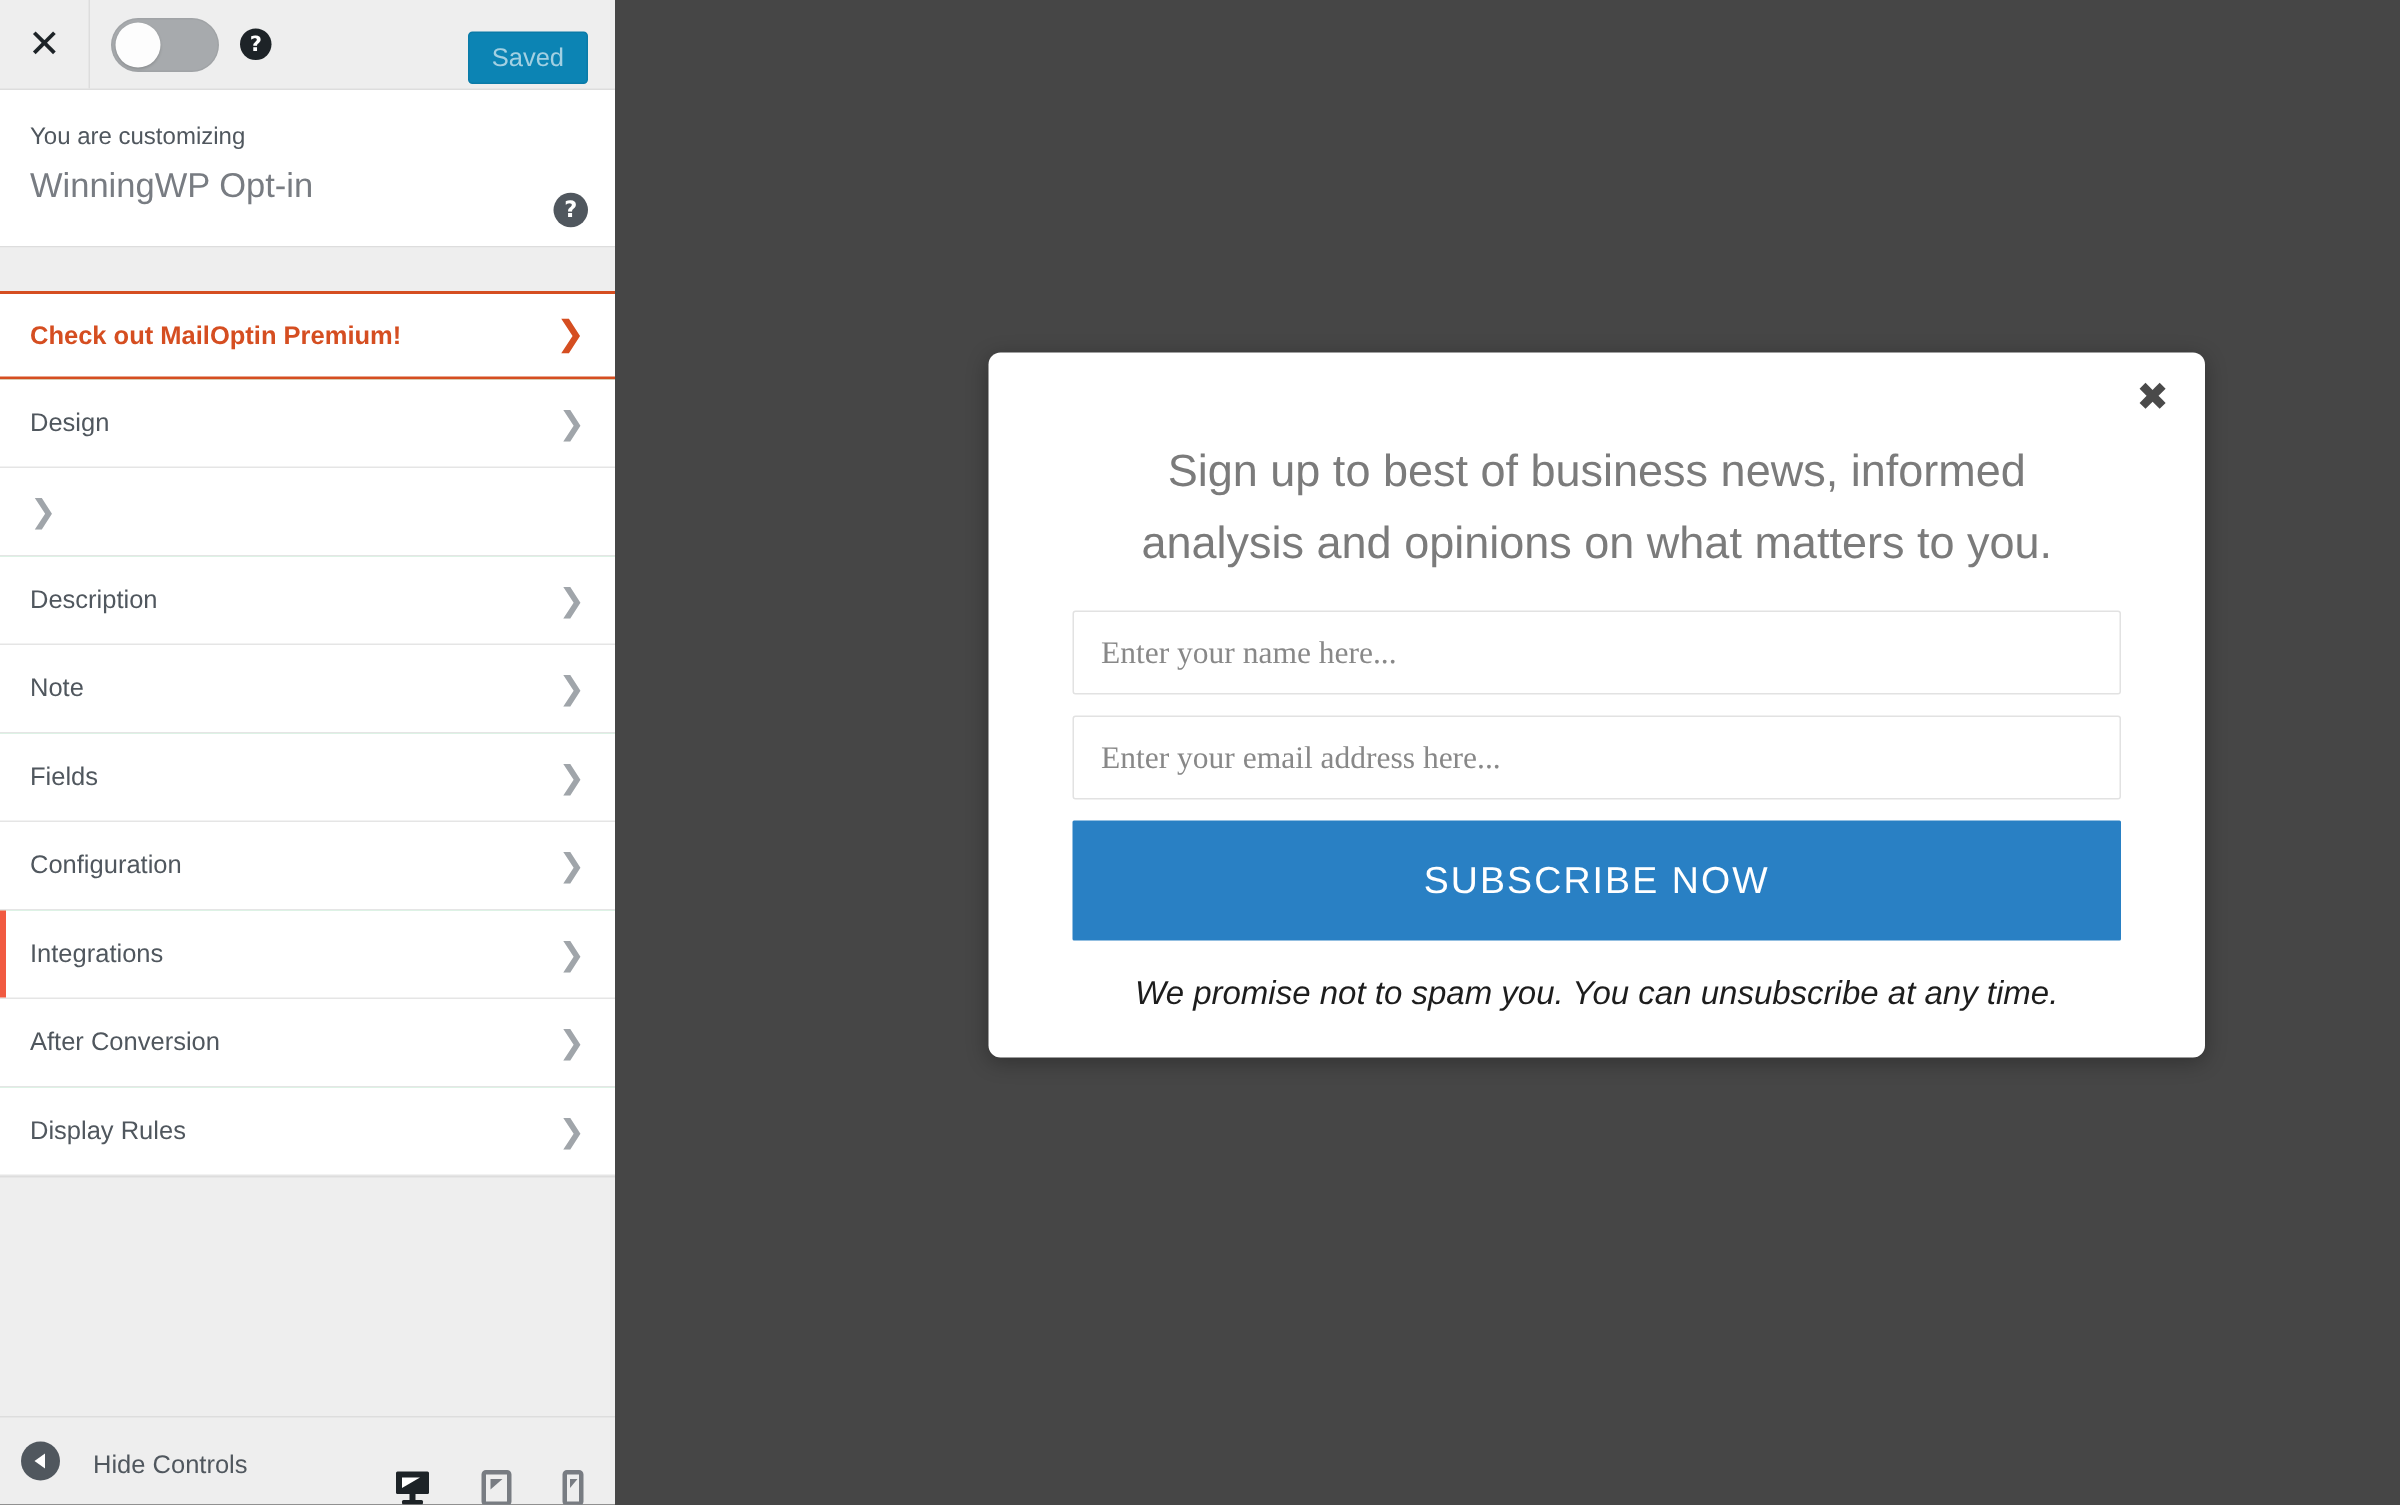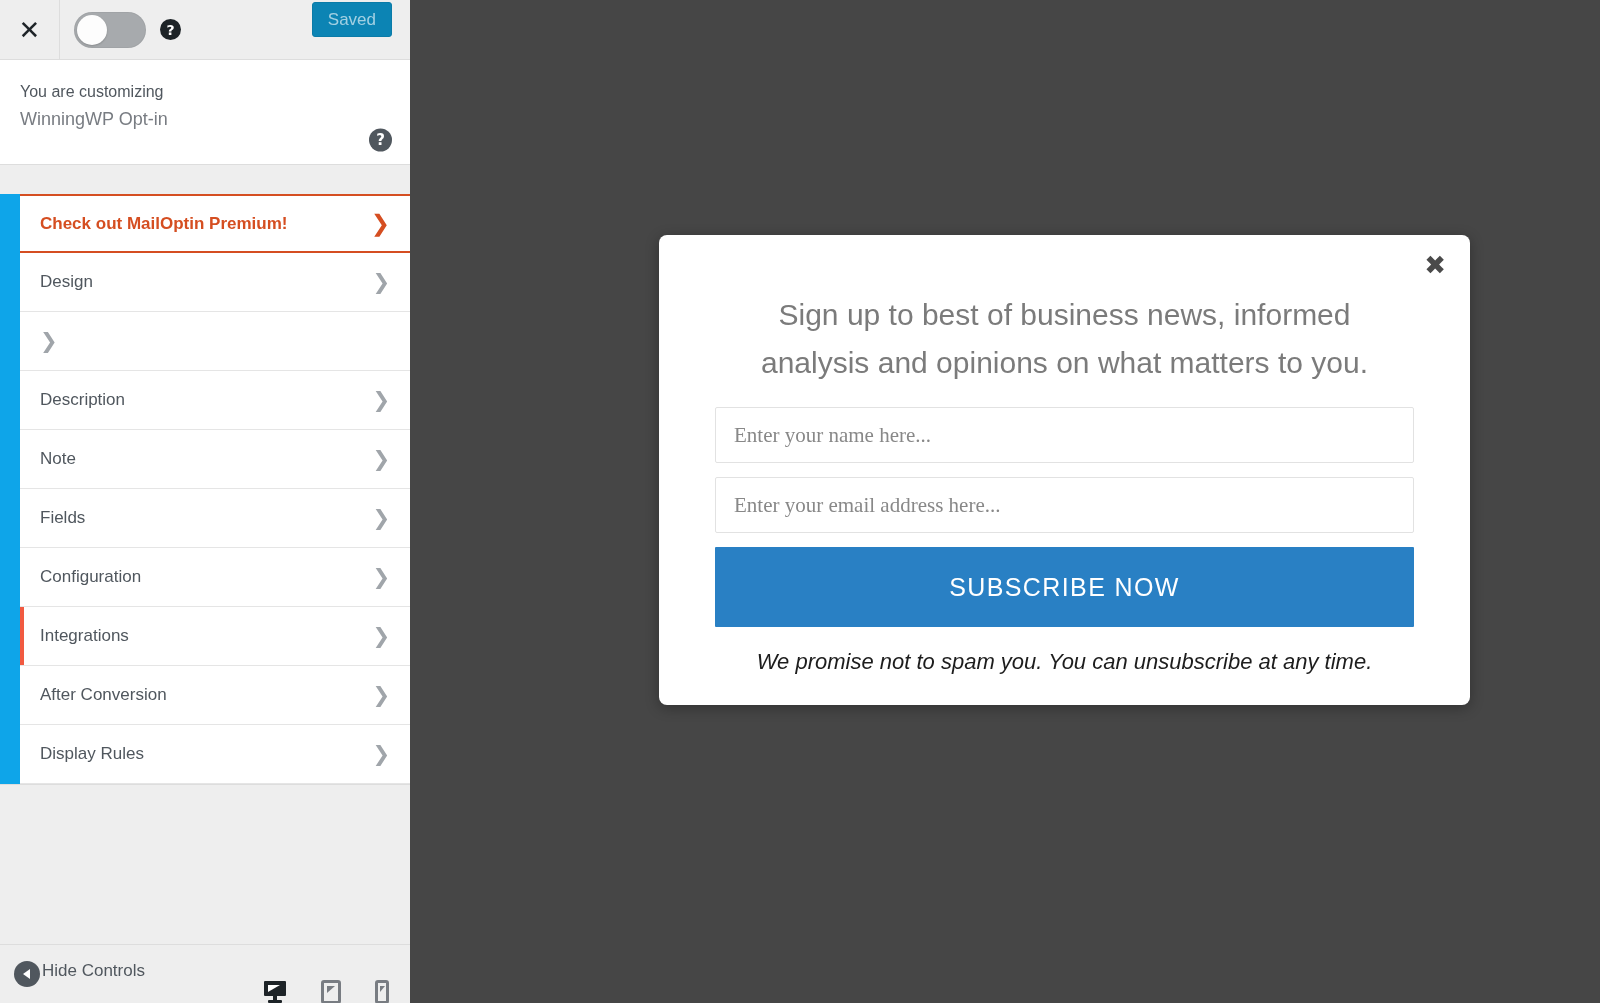--- a/index.html
+++ b/index.html
@@ -89,21 +89,21 @@
     display: flex;
     align-items: center;
     justify-content: center;
     cursor: pointer;
     font-family: "DejaVu Sans", sans-serif;
     line-height: 1;
   }
   .saved-btn {
     position: absolute;
     right: 18px;
-    top: 2px;
+    top: 21px;
     height: 35px;
     padding: 0 15px;
     background: #0c84b4;
     border: 1px solid #0a7ba8;
     border-radius: 3px;
     color: rgba(255,255,255,.62);
     font-size: 17px;
     display: flex;
     align-items: center;
     cursor: default;
@@ -116,21 +116,21 @@
     background: #fff;
     border-bottom: 1px solid #ddd;
     padding: 22px 60px 0 20px;
   }
   .cust-header .eyebrow {
     font-size: 16px;
     color: #50575e;
     line-height: 1.3;
   }
   .cust-header .panel-title {
-    font-size: 18px;
+    font-size: 23px;
     color: #787c82;
     font-weight: 400;
     line-height: 1.4;
     margin-top: 4px;
     white-space: nowrap;
   }
   .header-help {
     position: absolute;
     right: 18px;
     top: 80px;
@@ -150,23 +150,22 @@
   }
 
   
   .panel-gap {
     flex: 0 0 29px;
     background: #eeeeee;
   }
 
   
   .cust-menu {
-    background: #0ea5e9;
+    background: #22c55e;
     flex: 0 0 auto;
-    padding-left: 20px;
   }
   .menu-item {
     position: relative;
     height: 59px;
     display: flex;
     align-items: center;
     padding: 0 20px;
     border-bottom: 1px solid #e5e5e5;
     background: #fff;
     cursor: pointer;
@@ -210,22 +209,22 @@
     position: relative;
     flex: 0 0 59px;
     background: #eeeeee;
     border-top: 1px solid #ddd;
     display: flex;
     align-items: center;
     padding-left: 14px;
   }
   .collapse-btn {
     display: flex;
-    align-items: flex-start;
-    gap: 2px;
+    align-items: flex-end;
+    gap: 22px;
     cursor: pointer;
   }
   .collapse-circle {
     width: 26px; height: 26px;
     border-radius: 50%;
     background: #50575e;
     display: flex;
     align-items: center;
     justify-content: center;
   }

